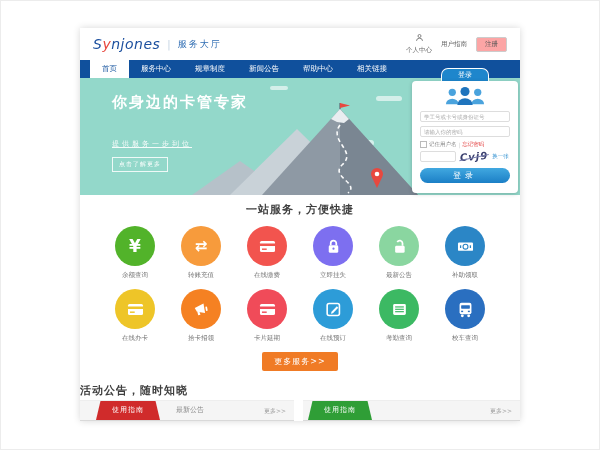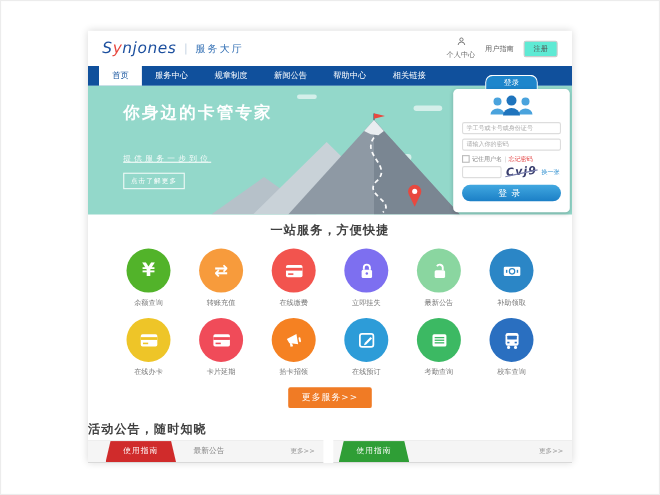--- a/index.html
+++ b/index.html
@@ -9,21 +9,21 @@
     box-shadow:0 0 7px rgba(0,0,0,.16);overflow:hidden;}
 
   
   .hdr{height:32px;display:flex;align-items:center;padding:0 13px;box-sizing:border-box;}
   .logo{font-size:14px;font-weight:normal;font-style:italic;color:#1c4f9e;letter-spacing:.5px;}
   .logo .accent{color:#e8483f;}
   .hdr-div{color:#c5d3e2;margin:0 7px;font-size:10px;}
   .site-name{color:#2f6db3;font-size:9px;letter-spacing:2px;}
   .hdr-right{margin-left:auto;display:flex;align-items:center;gap:9px;font-size:6.5px;color:#666;}
   .hdr-link{display:flex;align-items:center;gap:2px;flex-direction:column;}
-  .reg-btn{border:1px solid #ccc;border-radius:2px;padding:2px 8px;color:#555;background:#5eead4;}
+  .reg-btn{border:1px solid #ccc;border-radius:2px;padding:2px 8px;color:#555;background:#fca5a5;}
 
   
   .nav{height:18px;background:#10509c;display:flex;padding-left:10px;}
   .nav-item{font-size:7.5px;color:#fff;line-height:18px;padding:0 12px;cursor:pointer;}
   .nav-item.active{background:#fff;color:#10509c;}
 
   
   .hero{height:117px;background:#93d8ca;position:relative;overflow:hidden;}
   .hero-text{position:absolute;left:32px;top:15px;color:#fff;z-index:2;}
   .hero-title{font-size:15px;font-weight:bold;letter-spacing:2px;}
@@ -239,38 +239,38 @@
         <div class="circle" style="background: rgb(238, 197, 40); color: rgb(238, 197, 40);">
             <svg viewBox="0 0 24 24">
               <rect x="2.5" y="5" width="19" height="14" rx="2" fill="#fff"></rect>
               <rect x="2.5" y="8.2" width="19" height="3.2" fill="currentColor"></rect>
               <rect x="5" y="14.5" width="6" height="1.8" fill="currentColor"></rect>
             </svg>
           </div>
         <div class="svc-label">在线办卡</div>
       </div>
       <div>
+        <div class="circle" style="background: rgb(245, 129, 34); color: rgb(245, 129, 34);">
+            <svg viewBox="0 0 24 24">
+              <path d="M3.5 10.2 L14.5 4.5 L16.5 16.5 L6.2 14.8 Z" fill="#fff"></path>
+              <path d="M6.8 15 l1 4.2 2.9 -0.5 -1.2 -3.4 z" fill="#fff"></path>
+              <rect x="17.2" y="8.2" width="2.2" height="5.8" rx="1.1" fill="#fff" transform="rotate(-10 18.3 11)"></rect>
+            </svg>
+          </div>
+        <div class="svc-label">拾卡招领</div>
+      </div>
+      <div>
         <div class="circle" style="background: rgb(240, 75, 89); color: rgb(240, 75, 89);">
             <svg viewBox="0 0 24 24">
               <rect x="2.5" y="5" width="19" height="14" rx="2" fill="#fff"></rect>
               <rect x="2.5" y="8.2" width="19" height="3.2" fill="currentColor"></rect>
               <rect x="5" y="14.5" width="6" height="1.8" fill="currentColor"></rect>
             </svg>
           </div>
         <div class="svc-label">卡片延期</div>
-      </div>
-      <div>
-        <div class="circle" style="background: rgb(245, 129, 34); color: rgb(245, 129, 34);">
-            <svg viewBox="0 0 24 24">
-              <path d="M3.5 10.2 L14.5 4.5 L16.5 16.5 L6.2 14.8 Z" fill="#fff"></path>
-              <path d="M6.8 15 l1 4.2 2.9 -0.5 -1.2 -3.4 z" fill="#fff"></path>
-              <rect x="17.2" y="8.2" width="2.2" height="5.8" rx="1.1" fill="#fff" transform="rotate(-10 18.3 11)"></rect>
-            </svg>
-          </div>
-        <div class="svc-label">拾卡招领</div>
       </div>
       <div>
         <div class="circle" style="background: rgb(45, 156, 216); color: rgb(45, 156, 216);">
             <svg viewBox="0 0 24 24">
               <rect x="4" y="4.5" width="15.5" height="15" rx="2.5" fill="none" stroke="#fff" stroke-width="2"></rect>
               <path d="M9.5 14.8 L16.2 8 l1.8 1.8 -6.7 6.8 -2.6 0.8 z" fill="#fff"></path>
             </svg>
           </div>
         <div class="svc-label">在线预订</div>
       </div>

